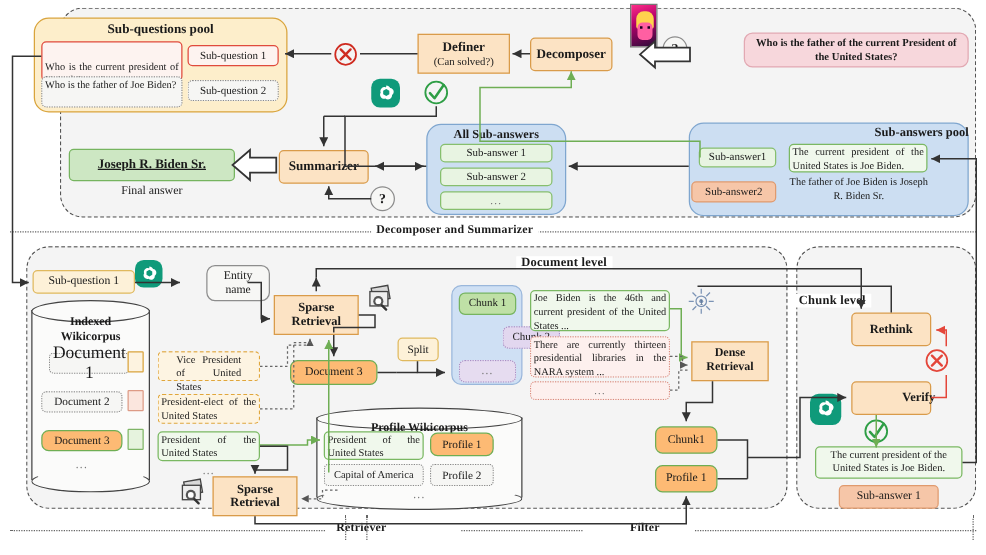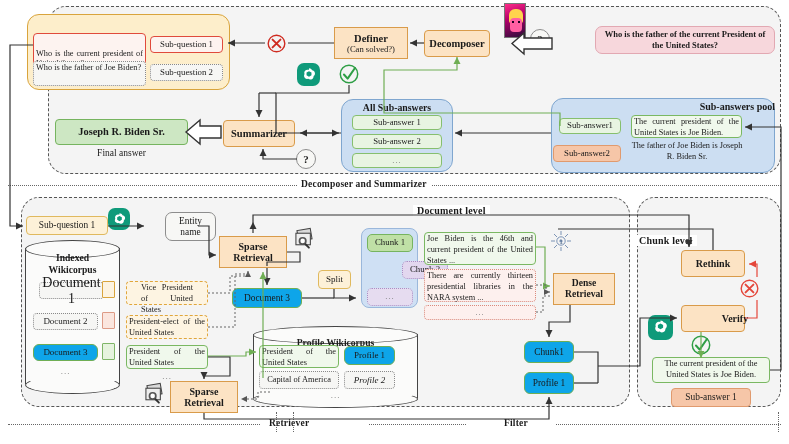--- a/index.html
+++ b/index.html
@@ -9,23 +9,23 @@
   
   .panel{background:#f4f4f4;border:1.6px dashed #555;border-radius:18px;}
   .sect-label{font-weight:bold;font-size:9.5px;background:#fff;padding:0 4px;letter-spacing:.2px;}
   .dotline{border-top:1.2px dotted #666;}
   
   .box{display:flex;align-items:center;justify-content:center;text-align:center;border-radius:4px;line-height:1.12;}
   .orange{background:#fce3c4;border:1.2px solid #d99b4a;}
   .cream{background:#fdf1d8;border:1.2px solid #e0b95e;}
   .creamPool{background:#fdeecb;border:1.4px solid #d9a43c;border-radius:12px;}
   .bluePool{background:#ccdef2;border:1.4px solid #7fa6cf;border-radius:12px;}
-  .green{background:#cde7c3;border:1.2px solid #76b45f;}
+  .green{background:#cde7c3;border:1.2px solid #76b45f;text-decoration:underline;}
   .greenLite{background:#e8f4e2;border:1.2px solid #86bf6e;}
-  .greenBoxSolid{background:#0ea5e9;border:1.3px solid #6fae54;border-radius:6px;}
+  .greenBoxSolid{background:#fdba74;border:1.3px solid #6fae54;border-radius:6px;}
   .salmon{background:#f6c6a8;border:1.2px solid #e09a6e;border-radius:4px;}
   .pinkq{background:#f7d7dc;border:1.1px solid #e2a8b2;border-radius:7px;}
   .whiteRound{background:#f7f7f5;border:1.2px solid #8d8d8d;border-radius:7px;}
   .dashOrange{background:#fdf4e2;border:1.2px dashed #e0a63c;border-radius:4px;}
   .dashGrey{background:#f6f6f4;border:1.1px dotted #8a8a8a;border-radius:4px;}
   .dashRed{background:#fdf0ee;border:1.3px dotted #d98a7d;border-radius:4px;}
   .solidGreenOutline{background:#f0f8ec;border:1.3px solid #7ab862;border-radius:4px;}
   .redOutline{border:1.4px solid #e04a3c;background:#fdf3f0;border-radius:4px;}
   .chunkCol{background:#cfe0f4;border:1.3px solid #9ab7db;border-radius:8px;}
   .chunkGreen{background:#bfe0a6;border:1.2px solid #76b45f;border-radius:5px;}
@@ -45,20 +45,21 @@
   .dots{letter-spacing:1px;color:#777;}
 </style>
 </head>
 <body>
 
 <div id="root">
 
   <div class="abs panel" style="left:48px;top:6px;width:733px;height:168px;"></div>
 
   <div class="abs creamPool" style="left:27px;top:14px;width:203px;height:76px;"></div>
+  <div class="abs bold" style="left:27px;top:18px;width:203px;text-align:center;font-size:10.5px;">Sub-questions pool</div>
   <div class="abs redOutline justif" style="left:33px;top:33px;width:113px;height:28px;font-size:8.3px;padding:15px 2px;line-height:1.25;">Who is the current president of United States?</div>
   <div class="abs box redOutline" style="left:150px;top:36px;width:73px;height:17px;font-size:8.8px;">Sub-question 1</div>
   <div class="abs dashGrey justif" style="left:33px;top:61px;width:113px;height:25px;font-size:8.3px;padding:1px 2px;line-height:1.25;">Who is the father of Joe Biden?</div>
   <div class="abs box dashGrey" style="left:150px;top:64px;width:73px;height:17px;font-size:8.8px;">Sub-question 2</div>
 
   <div class="abs box orange bold" style="left:424px;top:30px;width:66px;height:27px;font-size:10.5px;">Decomposer</div>
 
   <div class="abs orange" style="left:334px;top:27px;width:74px;height:32px;display:flex;flex-direction:column;align-items:center;justify-content:center;">
     <div class="bold" style="font-size:10.5px;">Definer</div>
     <div style="font-size:8.6px;">(Can solved?)</div>
@@ -182,21 +183,21 @@
 
   <div class="cyl" style="left:253px;top:325px;width:165px;height:82px;">
     <div class="cylBody" style="top:9px;height:64px;"></div>
     <div class="cylTop" style="top:1px;"></div>
     <div class="cylBot" style="top:65px;"></div>
     <div class="cylTitle bold" style="top:12px;font-size:9.6px;">Profile Wikicorpus</div>
   </div>
   <div class="abs solidGreenOutline justif" style="left:259px;top:345px;width:80px;height:23px;font-size:8.4px;padding:1px 2px;line-height:1.28;">President of the United States</div>
   <div class="abs box greenBoxSolid" style="left:344px;top:346px;width:51px;height:19px;font-size:9px;">Profile 1</div>
   <div class="abs box dashGrey" style="left:259px;top:371px;width:80px;height:18px;font-size:8.4px;">Capital of America</div>
-  <div class="abs box dashGrey" style="left:344px;top:371px;width:51px;height:18px;font-size:9px;font-style:italic;">Profile 2</div>
+  <div class="abs box dashGrey" style="left:344px;top:371px;width:51px;height:18px;font-size:9px;">Profile 2</div>
   <div class="abs dots" style="left:253px;top:390px;width:165px;text-align:center;font-size:9px;">...</div>
 
   <div class="abs box greenBoxSolid" style="left:232px;top:288px;width:70px;height:20px;font-size:9.4px;">Document 3</div>
   <div class="abs box cream" style="left:318px;top:270px;width:33px;height:19px;font-size:9px;">Split</div>
 
   <div class="abs sect-label" style="left:413px;top:205px;font-size:10px;">Document level</div>
 
   <div class="abs chunkCol" style="left:361px;top:228px;width:57px;height:80px;"></div>
   <div class="abs box chunkGreen" style="left:367px;top:234px;width:46px;height:18px;font-size:8.8px;">Chunk 1</div>
   <div class="abs box chunkPurple" style="left:367px;top:261px;width:46px;height:18px;font-size:8.8px;margin-left:35px;">Chunk 2</div>

